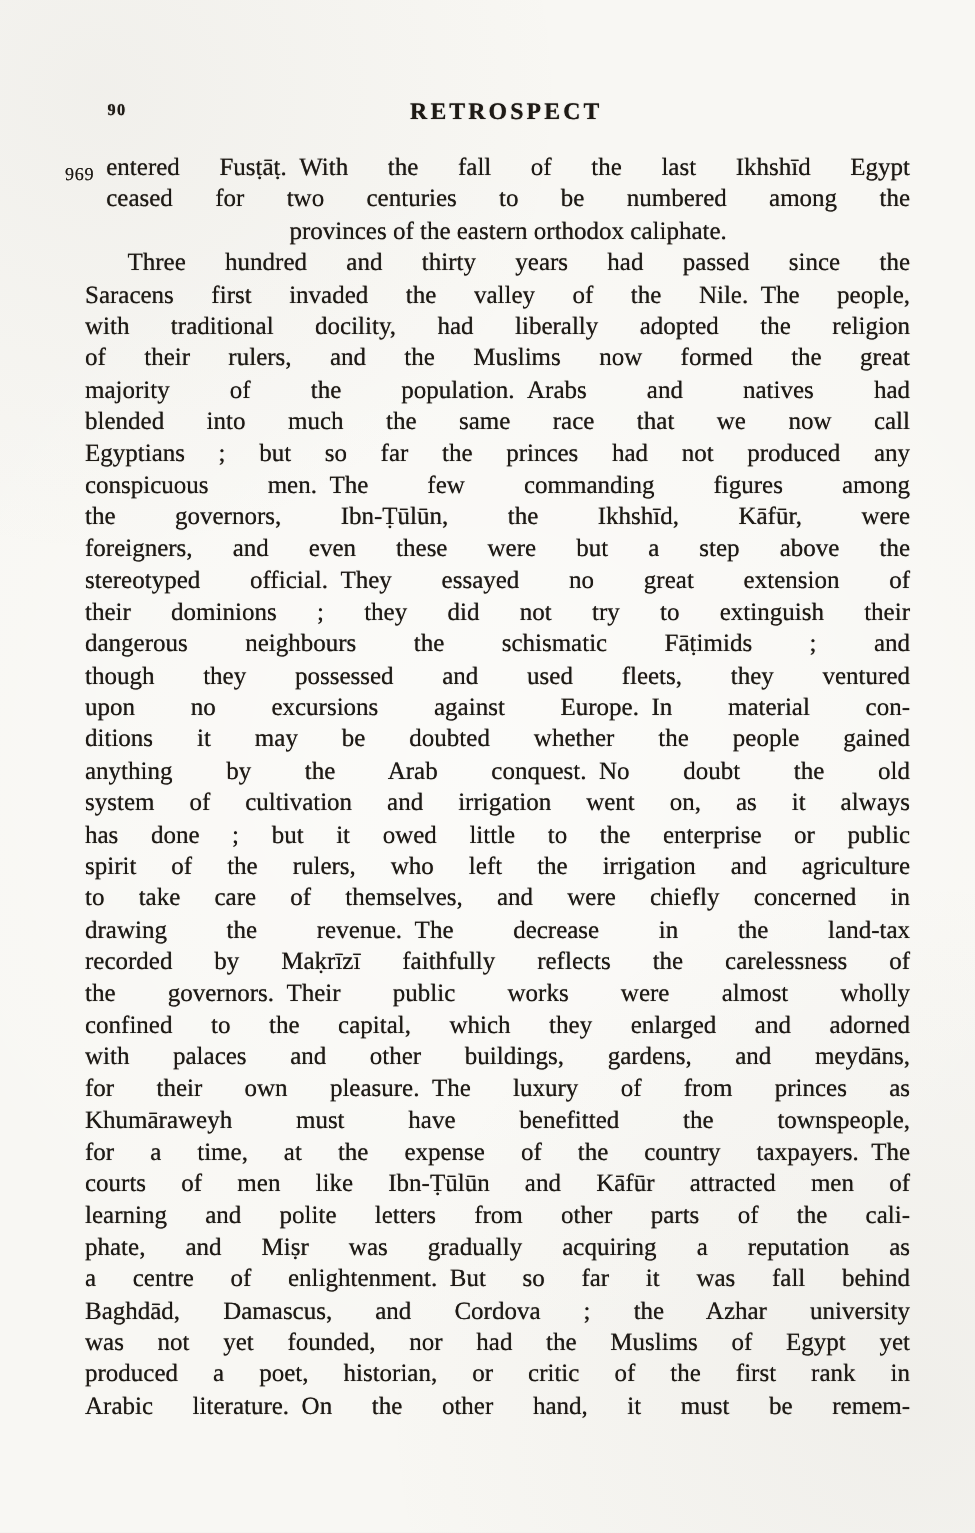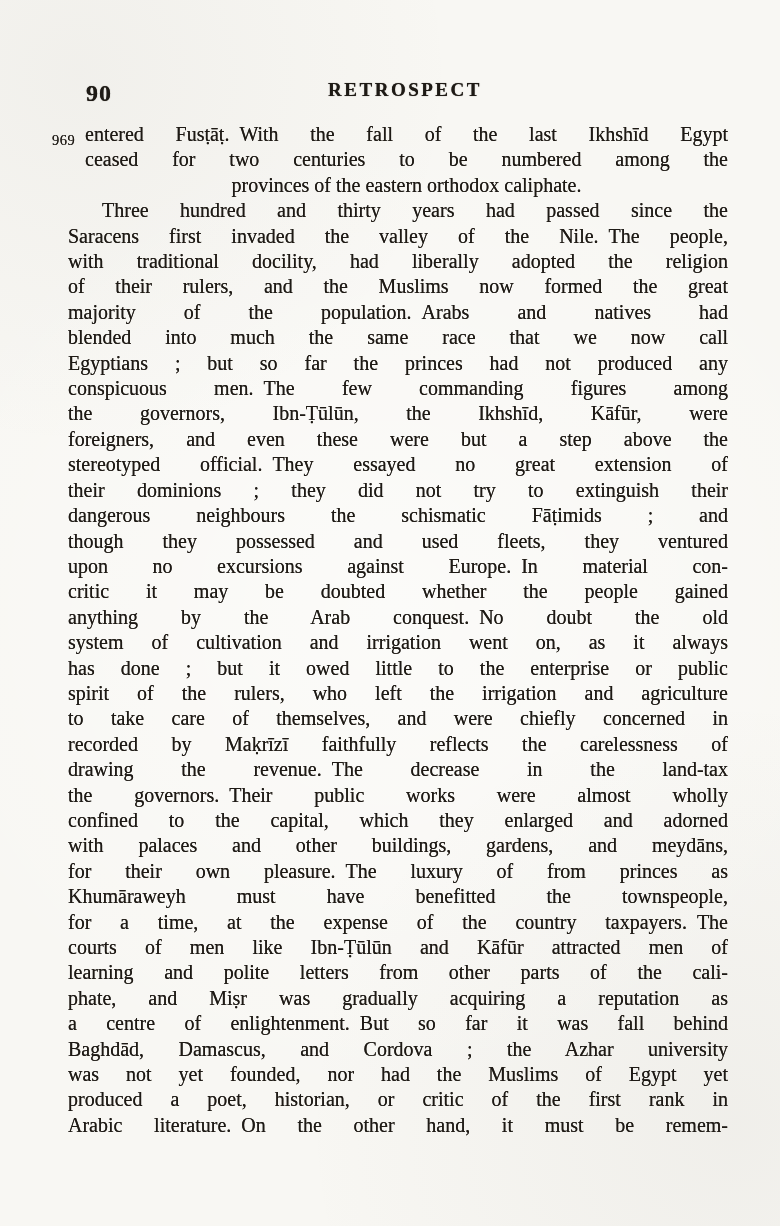--- a/index.html
+++ b/index.html
@@ -24,21 +24,21 @@
     position: absolute;
     top: 79px;
     left: 68px;
     width: 660px;
     height: 24px;
   }
   .pagenum {
     position: absolute;
     left: 18px;
     top: 1px;
-    font-size: 24px;
+    font-size: 13px;
     font-weight: bold;
     letter-spacing: 1px;
     text-shadow: 0 0 0.7px rgba(30,26,21,0.9);
   }
   .runhead {
     display: block;
     text-align: center;
     margin-left: 14px;
     font-size: 19px;
     font-weight: bold;
@@ -98,28 +98,28 @@
         <div class="line just">blended into much the same race that we now call</div>
         <div class="line just">Egyptians ; but so far the princes had not produced any</div>
         <div class="line just">conspicuous men. The few commanding figures among</div>
         <div class="line just">the governors, Ibn-Ṭūlūn, the Ikhshīd, Kāfūr, were</div>
         <div class="line just">foreigners, and even these were but a step above the</div>
         <div class="line just">stereotyped official. They essayed no great extension of</div>
         <div class="line just">their dominions ; they did not try to extinguish their</div>
         <div class="line just">dangerous neighbours the schismatic Fāṭimids ; and</div>
         <div class="line just">though they possessed and used fleets, they ventured</div>
         <div class="line just">upon no excursions against Europe. In material con-</div>
-        <div class="line just">critic it may be doubted whether the people gained</div>
+        <div class="line just">ditions it may be doubted whether the people gained</div>
         <div class="line just">anything by the Arab conquest. No doubt the old</div>
         <div class="line just">system of cultivation and irrigation went on, as it always</div>
         <div class="line just">has done ; but it owed little to the enterprise or public</div>
         <div class="line just">spirit of the rulers, who left the irrigation and agriculture</div>
         <div class="line just">to take care of themselves, and were chiefly concerned in</div>
+        <div class="line just">drawing the revenue. The decrease in the land-tax</div>
         <div class="line just">recorded by Maḳrīzī faithfully reflects the carelessness of</div>
-        <div class="line just">drawing the revenue. The decrease in the land-tax</div>
         <div class="line just">the governors. Their public works were almost wholly</div>
         <div class="line just">confined to the capital, which they enlarged and adorned</div>
         <div class="line just">with palaces and other buildings, gardens, and meydāns,</div>
         <div class="line just">for their own pleasure. The luxury of from princes as</div>
         <div class="line just">Khumāraweyh must have benefitted the townspeople,</div>
         <div class="line just">for a time, at the expense of the country taxpayers. The</div>
         <div class="line just">courts of men like Ibn-Ṭūlūn and Kāfūr attracted men of</div>
         <div class="line just">learning and polite letters from other parts of the cali-</div>
         <div class="line just">phate, and Miṣr was gradually acquiring a reputation as</div>
         <div class="line just">a centre of enlightenment. But so far it was fall behind</div>

